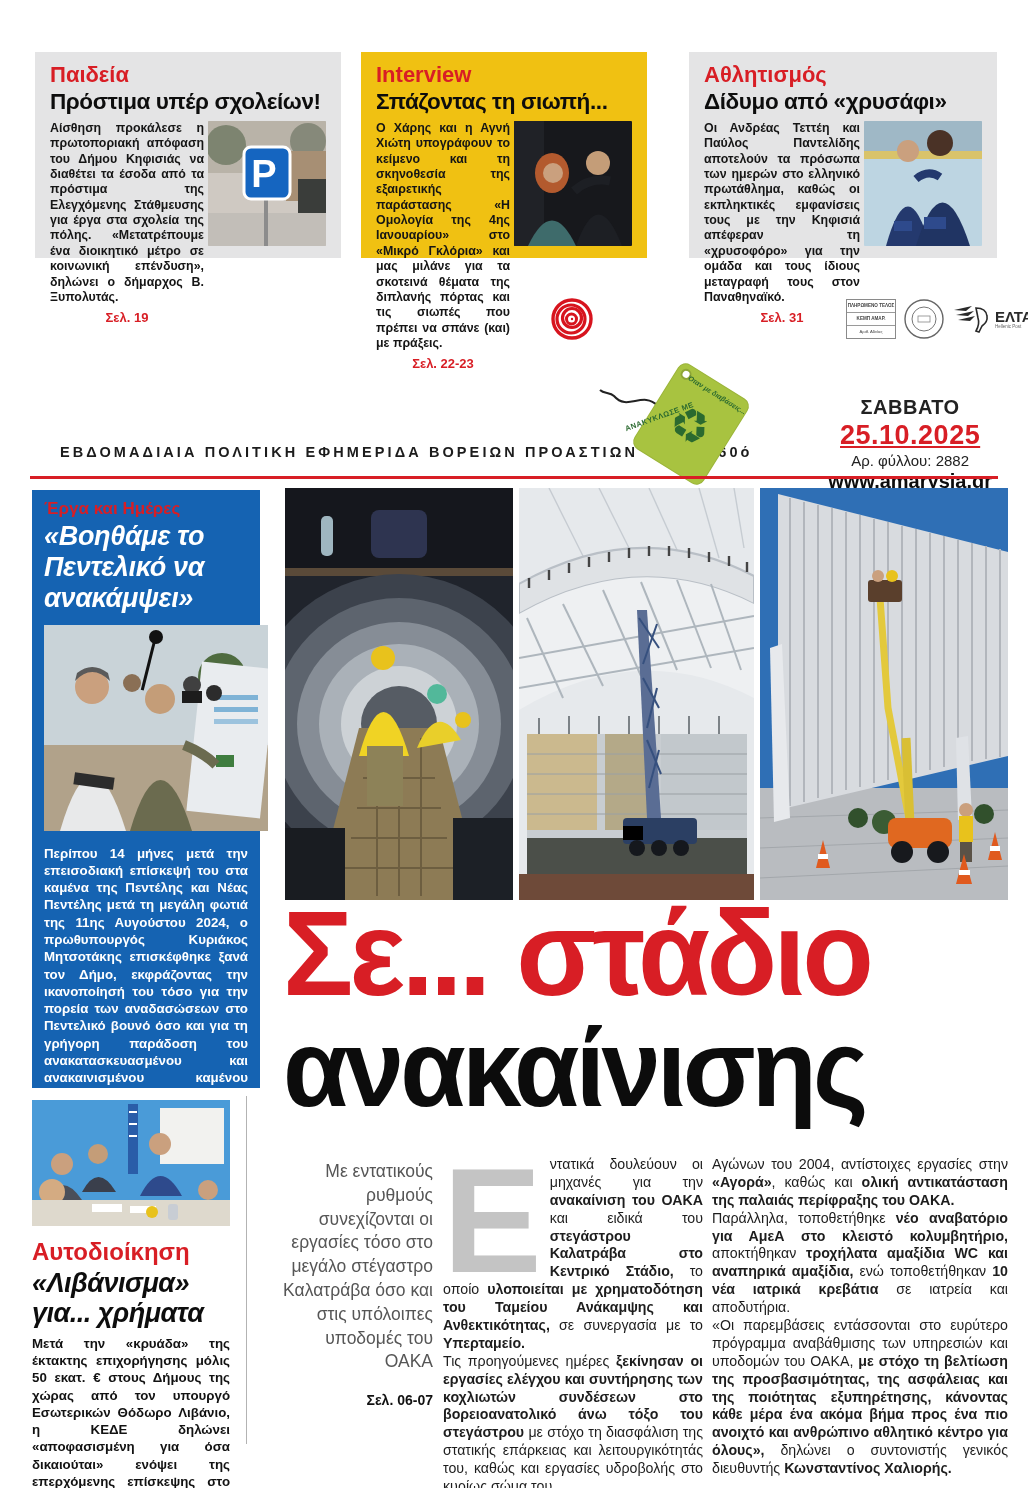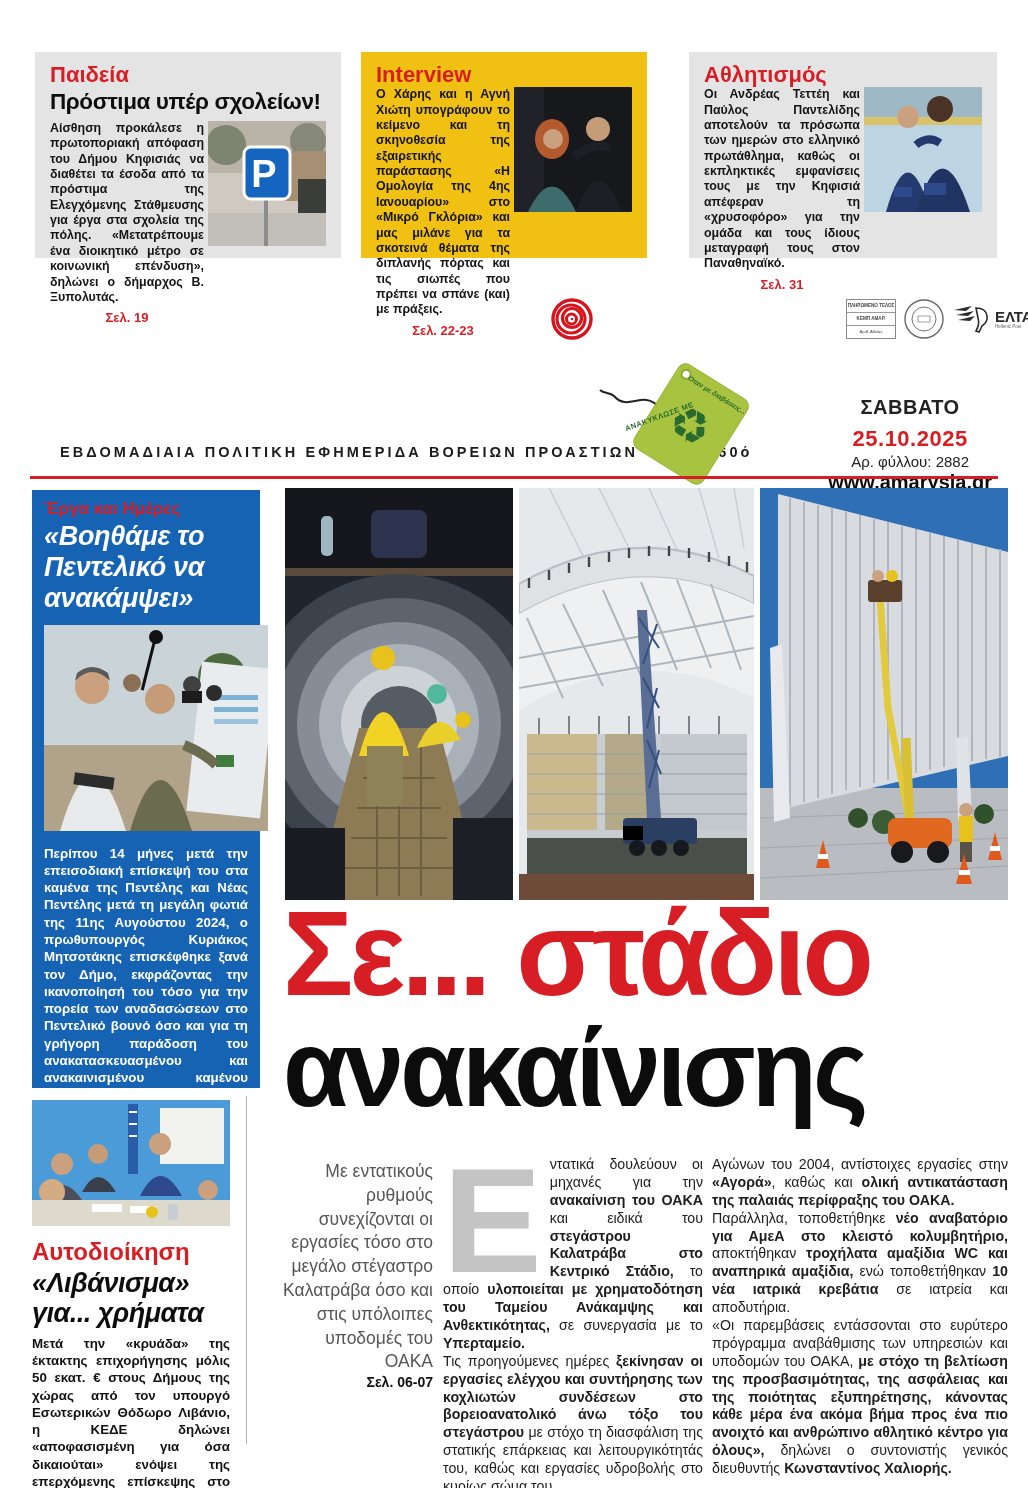--- a/index.html
+++ b/index.html
@@ -29,21 +29,21 @@
   .postals{position:absolute;left:846px;top:298px;display:flex;align-items:center;gap:7px;}
   .permit{width:50px;height:40px;border:1px solid #8a8a8a;box-sizing:border-box;display:flex;flex-direction:column;}
   .permit div{flex:1;display:flex;align-items:center;justify-content:center;font-size:4.6px;font-weight:700;
               color:#444;border-bottom:1px solid #9a9a9a;text-align:center;line-height:1.05;}
   .permit div:last-child{border-bottom:none;font-weight:400;font-size:4.2px;}
   .elta{display:flex;align-items:center;gap:3px;}
   .elta .eltaname{font-size:15px;font-weight:800;color:#2a2a2a;line-height:1;}
   .elta .eltasub{font-size:4.5px;color:#666;}
   .issueblock{position:absolute;right:36px;top:396px;text-align:center;}
   .issueblock .day{font-size:20px;font-weight:600;color:#222;letter-spacing:0.5px;}
-  .issueblock .date{font-size:22px;font-weight:800;color:var(--red);letter-spacing:0.5px;margin-top:7px;}
+  .issueblock .date{font-size:27px;font-weight:800;color:var(--red);letter-spacing:0.5px;margin-top:1px;text-decoration:underline;}
   .issueblock .num{font-size:15px;color:#222;margin-top:1px;}
   .issueblock .site{font-size:20px;font-weight:800;color:#0d0d0d;margin-top:1px;}
   .redrule{position:absolute;left:30px;top:476px;width:968px;height:3px;background:var(--red);}
   
   .rtag{position:absolute;left:650px;top:374px;width:82px;height:100px;background:var(--taggreen);
         border-radius:9px;transform:rotate(32deg);box-shadow:0 0 0 1px rgba(0,0,0,0.08) inset;}
   .rtag .hole{position:absolute;left:7px;top:7px;width:7px;height:7px;background:#fff;border-radius:50%;
               box-shadow:0 0 0 2px rgba(0,0,0,0.15);}
   .rtag .rsym{position:absolute;left:50%;top:52%;transform:translate(-50%,-50%);font-size:46px;color:var(--tagdark);
               font-family:"DejaVu Sans",sans-serif;line-height:1;}
@@ -67,21 +67,21 @@
   .hl2{position:absolute;left:283px;top:1013px;font-size:110px;font-weight:800;color:#0c0c0c;
        letter-spacing:-4px;line-height:1;transform:scaleX(0.97);transform-origin:left;}
   
   .bl{position:absolute;left:32px;top:1100px;width:198px;}
   .bl .kicker{font-size:24px;font-weight:800;margin-top:9px;}
   .bl h4{margin:4px 0 6px;font-size:27px;font-style:italic;font-weight:800;line-height:1.1;color:#0d0d0d;letter-spacing:-0.5px;}
   .bl .bbody{font-size:13.3px;font-weight:700;line-height:1.3;text-align:justify;color:#121212;}
   .vdivider{position:absolute;left:246px;top:1096px;width:1px;height:348px;background:#b3b3b3;}
   .deck{position:absolute;left:281px;top:1160px;width:152px;text-align:right;}
   .deck .dtext{font-size:17.5px;line-height:1.36;color:#565656;}
-  .deck .dref{font-size:14px;font-weight:800;color:#111;}
+  .deck .dref{margin-top:18px;font-size:14px;font-weight:800;color:#111;}
   .scol{position:absolute;top:1156px;font-size:14.2px;line-height:1.26;text-align:justify;color:#1d1d1d;}
   #scol1{left:443px;width:260px;}
   #scol2{left:712px;width:296px;}
   .scol p{margin:0;}
   .scol .b{font-weight:800;}
   .dropcap{float:left;font-size:148px;line-height:0.8;font-weight:700;color:#c4c4c4;padding:6px 8px 0 0;}
 </style>
 </head>
 <body>
 
@@ -105,40 +105,42 @@
         <rect x="0" y="92" width="118" height="33" fill="#c2beb8"></rect>
         <rect x="56" y="78" width="4" height="47" fill="#8c8c8c"></rect>
         <rect x="36" y="26" width="46" height="52" rx="7" fill="#1565c0" stroke="#fff" stroke-width="3"></rect>
         <text x="56" y="66" text-anchor="middle" font-size="38" font-weight="bold" fill="#fff">P</text>
       </svg>
     </div>
   </div>
 
   <div class="teaser" id="teaser-1">
     <div class="kicker">Interview</div>
+    <h2>Σπάζοντας τη σιωπή...</h2>
     <div class="trow">
       <div>
         <div class="ttxt">Ο Χάρης και η Αγνή Χιώτη υπογράφουν το κείμενο και τη σκηνοθεσία της εξαιρετικής παράστασης «Η Ομολογία της 4ης Ιανουαρίου» στο «Μικρό Γκλόρια» και μας μιλάνε για τα σκοτεινά θέματα της διπλανής πόρτας και τις σιωπές που πρέπει να σπάνε (και) με πράξεις.</div>
         <div class="tref">Σελ. 22-23</div>
       </div>
       <svg class="tphoto" width="118" height="125" viewBox="0 0 118 125">
         <rect width="118" height="125" fill="#17181c"></rect>
         <rect x="0" width="30" height="125" fill="#202227"></rect>
         <ellipse cx="38" cy="52" rx="17" ry="20" fill="#b35a2e"></ellipse>
         <circle cx="39" cy="52" r="10" fill="#caa07e"></circle>
         <path d="M14 125 Q38 74 62 125 Z" fill="#3e6b6b"></path>
         <circle cx="84" cy="42" r="12" fill="#c49d78"></circle>
         <path d="M62 125 Q84 62 108 125 Z" fill="#1d1f24"></path>
         <path d="M60 70 Q76 56 96 60" stroke="#1d1f24" stroke-width="9" fill="none"></path>
       </svg>
     </div>
   </div>
 
   <div class="teaser" id="teaser-2">
     <div class="kicker">Αθλητισμός</div>
+    <h2>Δίδυμο από «χρυσάφι»</h2>
     <div class="trow">
       <div>
         <div class="ttxt">Οι Ανδρέας Τεττέη και Παύλος Παντελίδης αποτελούν τα πρόσωπα των ημερών στο ελληνικό πρωτάθλημα, καθώς οι εκπληκτικές εμφανίσεις τους με την Κηφισιά απέφεραν τη «χρυσοφόρο» για την ομάδα και τους ίδιους μεταγραφή τους στον Παναθηναϊκό.</div>
         <div class="tref">Σελ. 31</div>
       </div>
       <svg class="tphoto" width="118" height="125" viewBox="0 0 118 125">
         <rect width="118" height="125" fill="#bdd5e2"></rect>
         <rect y="0" width="118" height="38" fill="#9fb8c6"></rect>
         <rect y="30" width="118" height="8" fill="#d9c36a"></rect>
         <circle cx="44" cy="30" r="11" fill="#caa07e"></circle>

